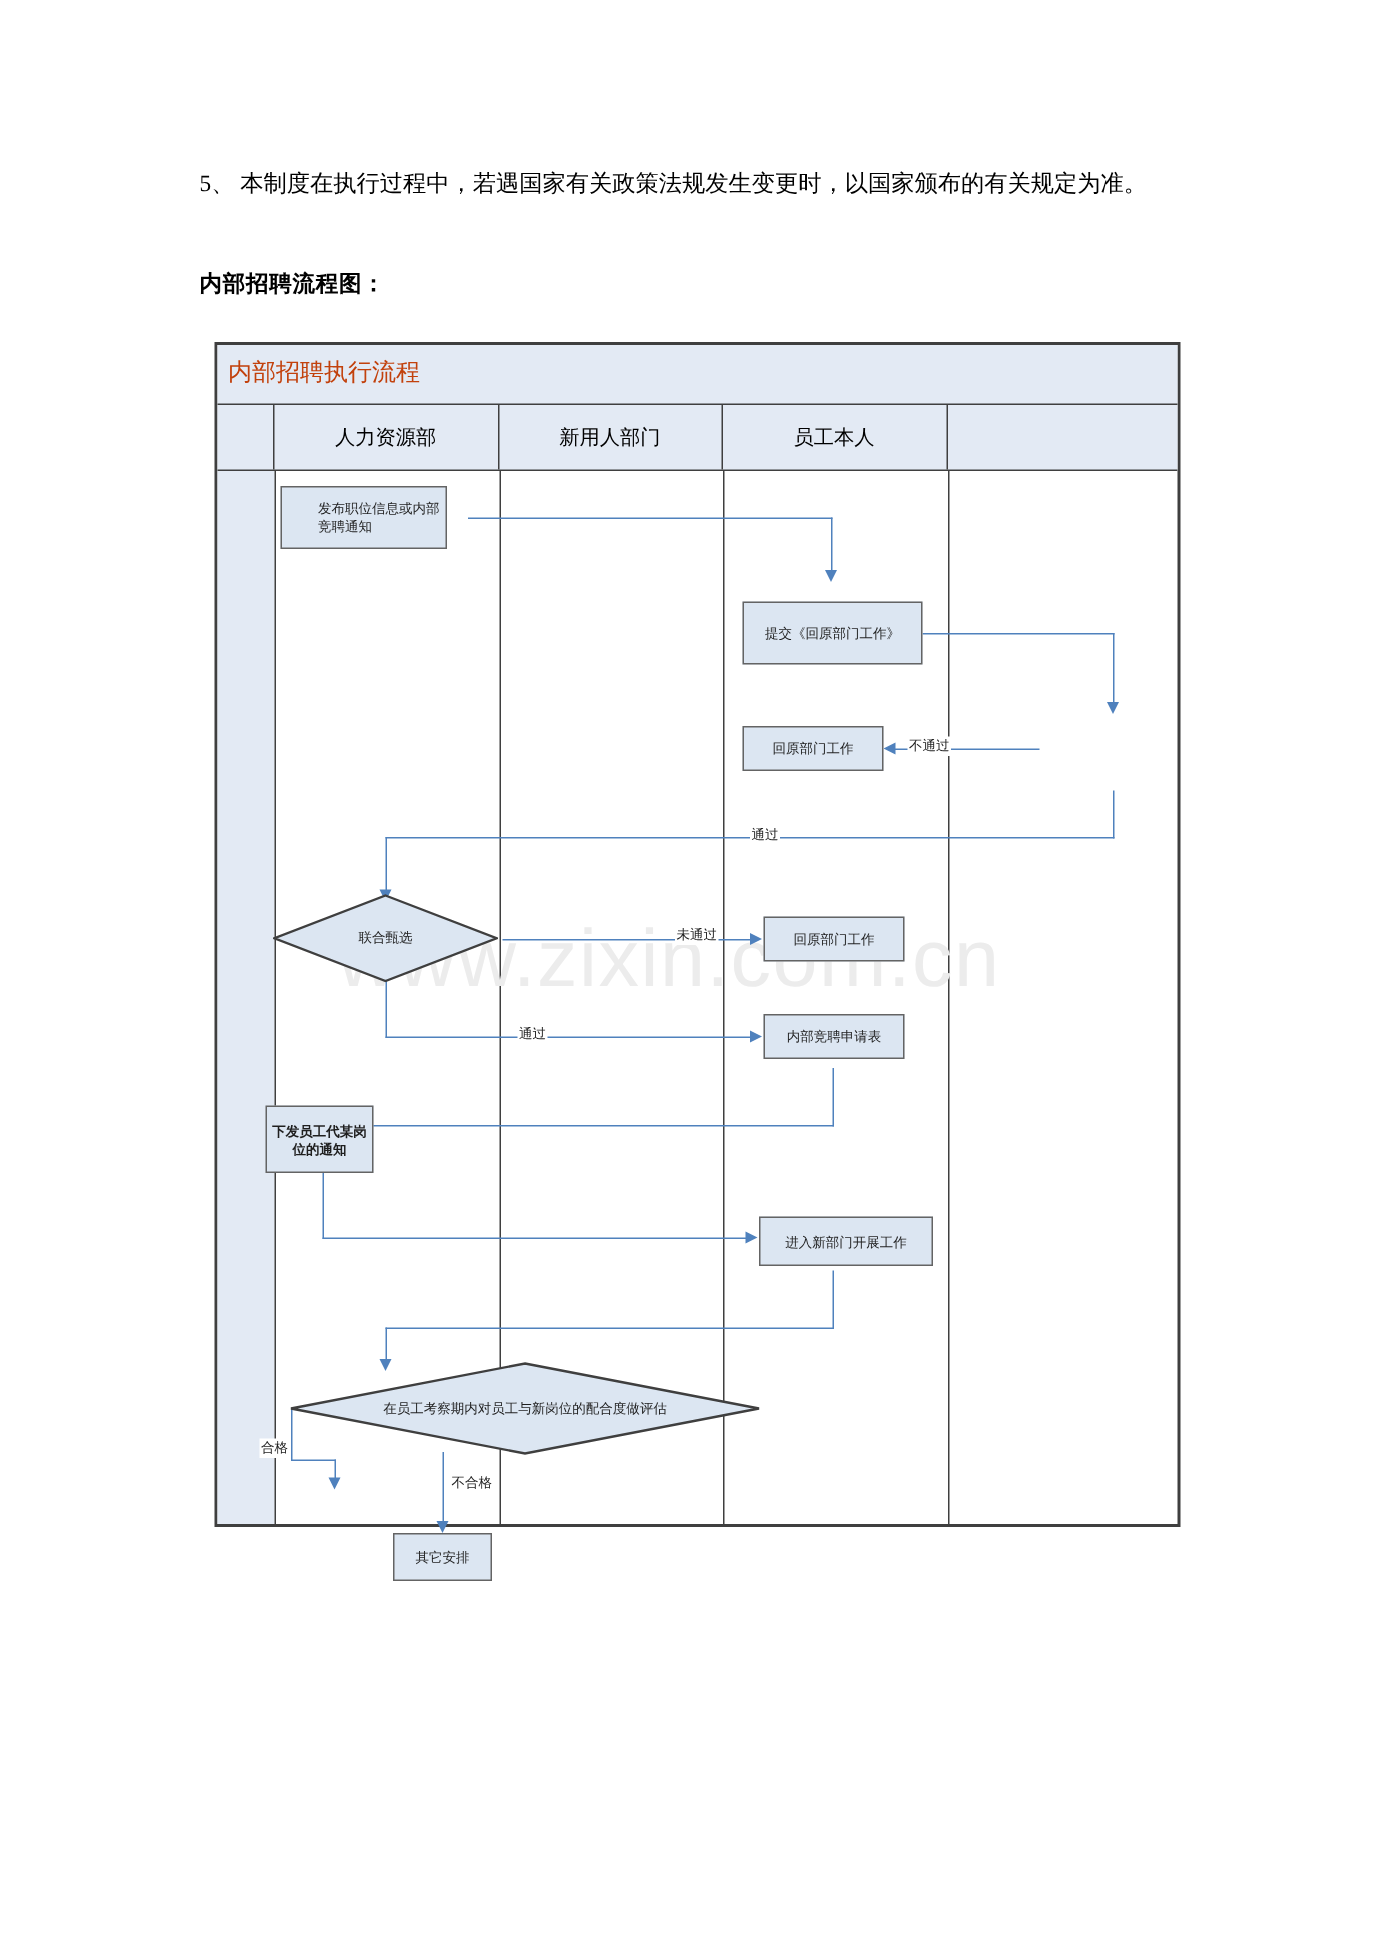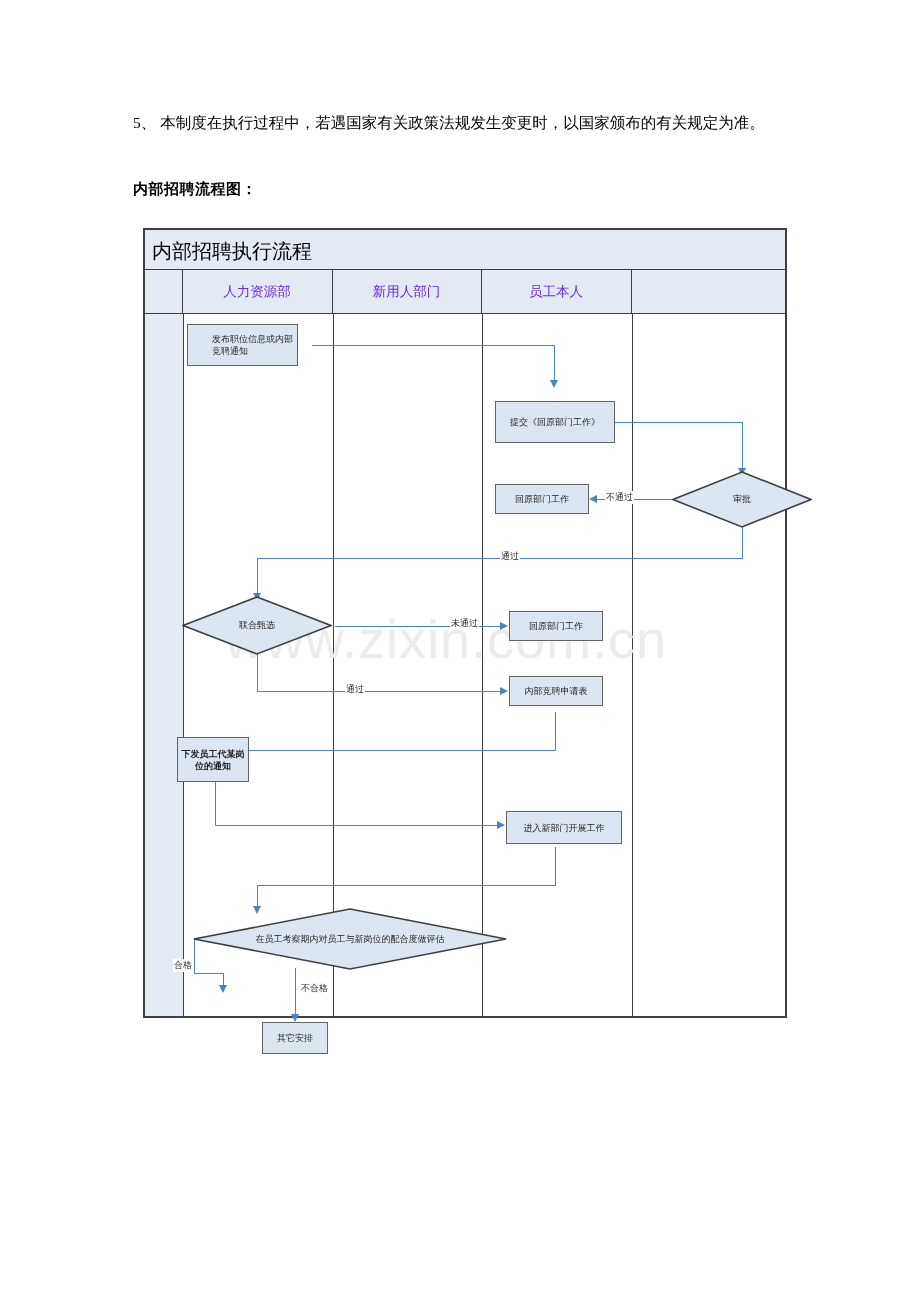--- a/index.html
+++ b/index.html
@@ -54,43 +54,43 @@
     width: 100%;
     height: 40px;
     background: #e3eaf4;
     border-bottom: 1.5px solid #3f3f3f;
     box-sizing: border-box;
   }
   .fc-title-bar span {
     position: absolute;
     left: 7px;
     top: 8px;
-    font-size: 20px;
-    color: #000000;
+    font-size: 16px;
+    color: #c2410c;
     font-family: "Liberation Serif", serif;
   }
   .fc-head-row {
     position: absolute;
     left: 0;
     top: 40px;
     width: 100%;
     height: 44px;
     background: #e3eaf4;
     border-bottom: 1.5px solid #3f3f3f;
     box-sizing: border-box;
   }
   .fc-head-cell {
     position: absolute;
     top: 0;
     height: 100%;
     display: flex;
     align-items: center;
     justify-content: center;
     font-size: 13.5px;
-    color: #6d28d9;
+    color: #000000;
     box-sizing: border-box;
     border-right: 1.5px solid #3f3f3f;
   }
   .fc-head-cell.last { border-right: none; }
   .fc-head-cell.spacer { }
 
   
   .lane-body {
     position: absolute;
     left: 0;
@@ -277,26 +277,20 @@
     <div class="conn v" style="left:78px;  top:659px; height:14px;"></div>
     <div class="arrow down" style="left:74px; top:671px;"></div>
 
     <div class="conn v" style="left:150px; top:654px; height:48px;"></div>
     <div class="arrow down" style="left:146px; top:700px;"></div>
 
     <div class="node left-align" style="left:42px; top:10px; width:111px; height:42px;padding-left:24px;">发布职位信息或内部竞聘通知</div>
 
     <div class="node" style="left:350px; top:87px; width:120px; height:42px;">提交《回原部门工作》</div>
 
-    <div class="diamond" style="left:527px; top:157px; width:140px; height:57px;">
-      <svg width="140" height="57" viewBox="0 0 140 57">
-        <polygon points="70,1 139,28.5 70,56 1,28.5" fill="#dce6f2" stroke="#3f3f3f" stroke-width="1.6"></polygon>
-      </svg>
-      <div class="dlabel">审批</div>
-    </div>
 
     <div class="node" style="left:350px; top:170px; width:94px; height:30px;">回原部门工作</div>
 
     <div class="diamond" style="left:37px; top:282px; width:150px; height:59px;">
       <svg width="150" height="59" viewBox="0 0 150 59">
         <polygon points="75,1 149,29.5 75,58 1,29.5" fill="#dce6f2" stroke="#3f3f3f" stroke-width="1.6"></polygon>
       </svg>
       <div class="dlabel">联合甄选</div>
     </div>
 

